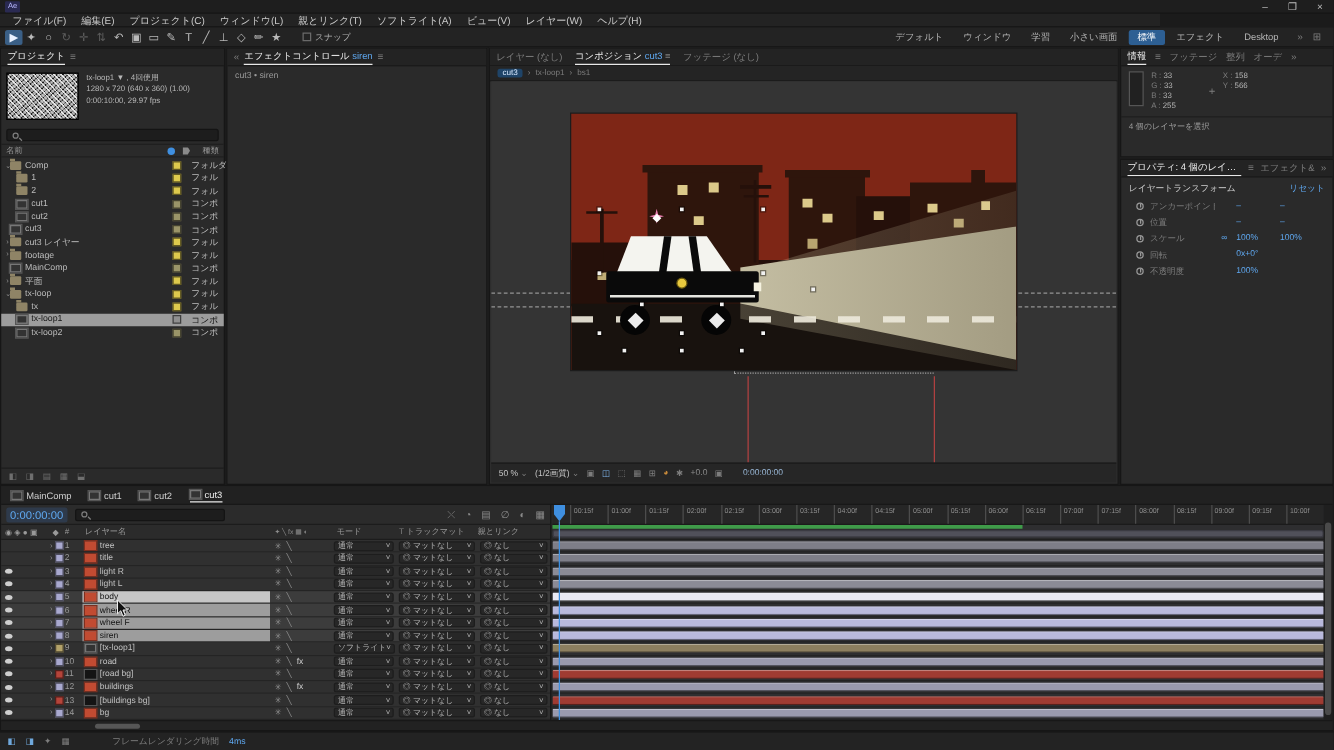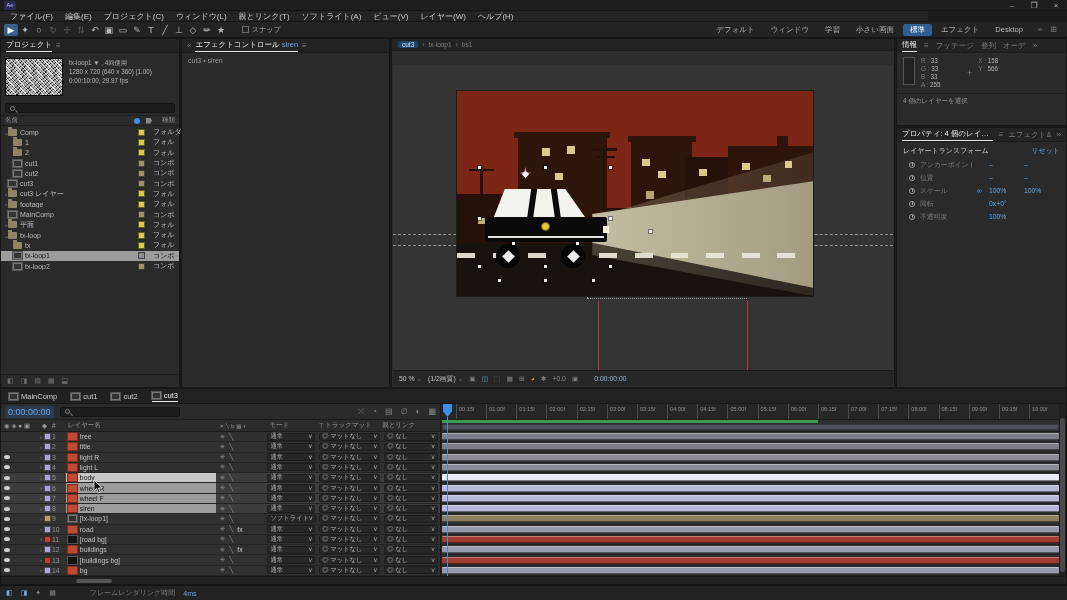--- a/index.html
+++ b/index.html
@@ -261,20 +261,25 @@
 <div class="panel" style="left:181px;top:38px;width:209px;height:350px">
   <div class="phead">
     <span class="dim">«</span>
     <span class="ptab active"><span>エフェクトコントロール</span> <span class="blue">siren</span></span>
     <span class="dim">≡</span>
   </div>
   <div style="padding:4px 6px;font-size:7px;color:#9a9a9a">cut3 • siren</div>
 </div>
 
 <div class="panel" style="left:391px;top:38px;width:504px;height:350px;background:#2d2d2d">
+  <div class="phead" style="gap:10px">
+    <span class="ptab dim">レイヤー (なし)</span>
+    <span class="ptab active"><span>コンポジション</span> <span class="blue">cut3</span> <span class="dim">≡</span></span>
+    <span class="ptab dim">フッテージ (なし)</span>
+  </div>
   <div style="height:12px;background:#242424;border-bottom:1px solid #1b1b1b;display:flex;align-items:center;gap:4px;padding:0 6px;font-size:6.5px">
     <span style="background:#1f4468;color:#d5e8ff;padding:0 4px;border-radius:2px">cut3</span>
     <span class="dim">›</span>
     <span class="dim">tx-loop1</span>
     <span class="dim">›</span>
     <span class="dim">bs1</span>
   </div>
 
   <div class="abs" style="left:1px;top:26px;right:1px;height:306px;background:#343434;overflow:hidden">
     <div class="guideH" style="top:169px"></div>

